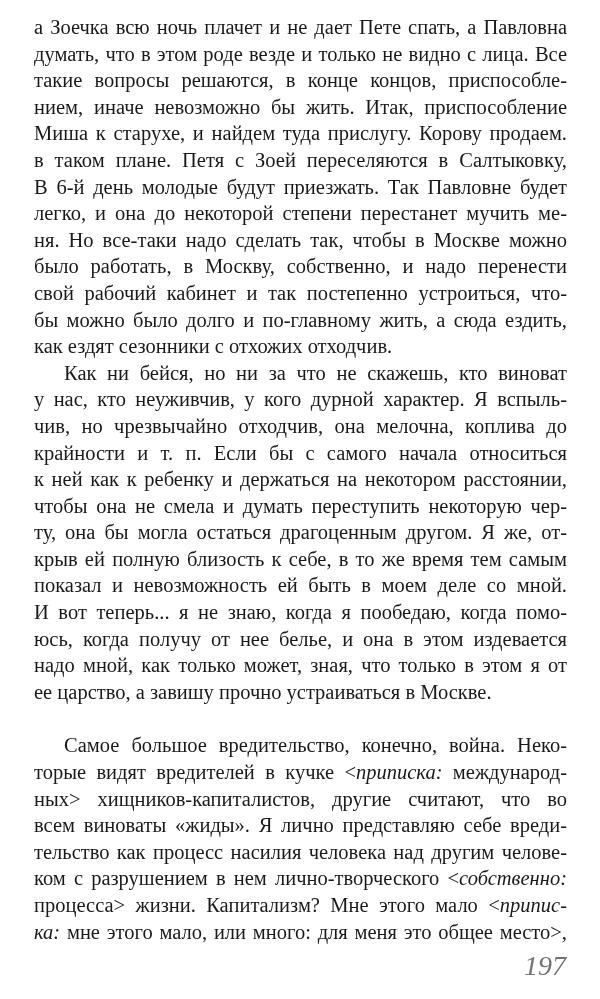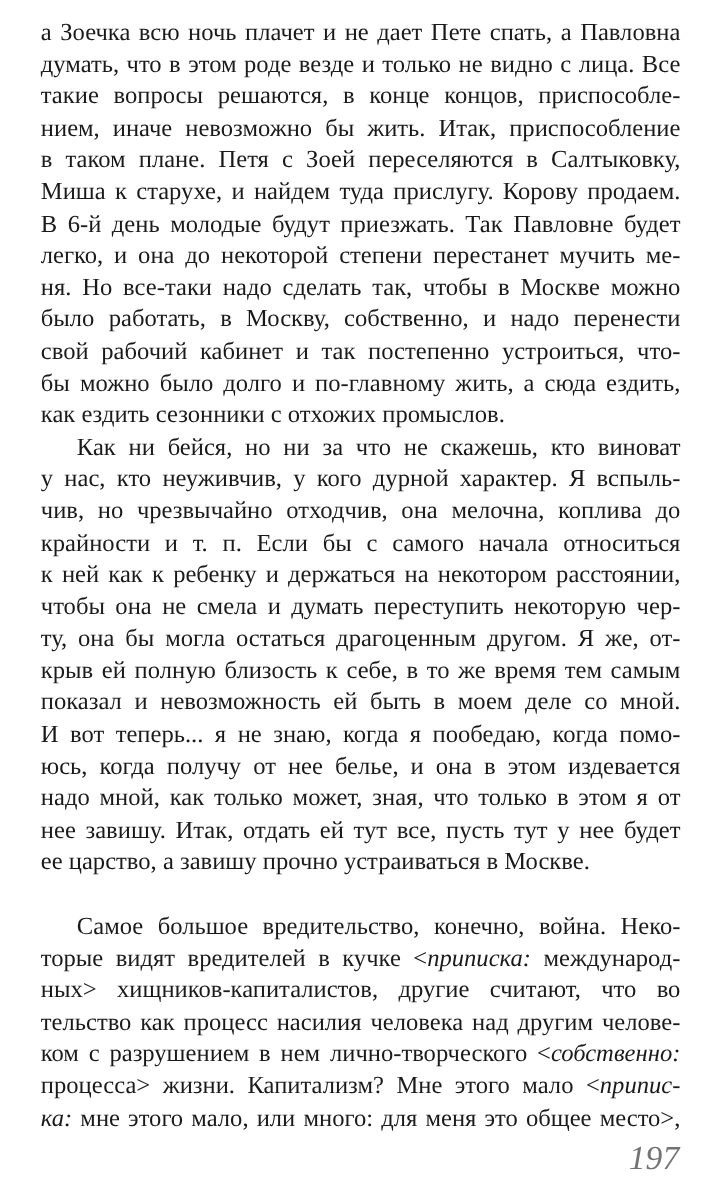--- a/index.html
+++ b/index.html
@@ -38,51 +38,51 @@
 </style>
 </head>
 <body>
 
 <div class="page">
   <div id="para-0">
       <div class="line">а Зоечка всю ночь плачет и не дает Пете спать, а Павловна</div>
       <div class="line">думать, что в этом роде везде и только не видно с лица. Все</div>
       <div class="line">такие вопросы решаются, в конце концов, приспособле-</div>
       <div class="line">нием, иначе невозможно бы жить. Итак, приспособление</div>
+      <div class="line">Миша к старухе, и найдем туда прислугу. Корову продаем.</div>
       <div class="line">в таком плане. Петя с Зоей переселяются в Салтыковку,</div>
-      <div class="line">Миша к старухе, и найдем туда прислугу. Корову продаем.</div>
       <div class="line">В 6-й день молодые будут приезжать. Так Павловне будет</div>
       <div class="line">легко, и она до некоторой степени перестанет мучить ме-</div>
       <div class="line">ня. Но все-таки надо сделать так, чтобы в Москве можно</div>
       <div class="line">было работать, в Москву, собственно, и надо перенести</div>
       <div class="line">свой рабочий кабинет и так постепенно устроиться, что-</div>
       <div class="line">бы можно было долго и по-главному жить, а сюда ездить,</div>
-      <div class="line last">как ездить сезонники с отхожих промыслов.</div>
+      <div class="line last">как ездят сезонники с отхожих отходчив.</div>
     </div>
   <div id="para-1">
       <div class="line indent">Как ни бейся, но ни за что не скажешь, кто виноват</div>
       <div class="line">у нас, кто неуживчив, у кого дурной характер. Я вспыль-</div>
       <div class="line">чив, но чрезвычайно отходчив, она мелочна, коплива до</div>
       <div class="line">крайности и т. п. Если бы с самого начала относиться</div>
       <div class="line">к ней как к ребенку и держаться на некотором расстоянии,</div>
       <div class="line">чтобы она не смела и думать переступить некоторую чер-</div>
       <div class="line">ту, она бы могла остаться драгоценным другом. Я же, от-</div>
       <div class="line">крыв ей полную близость к себе, в то же время тем самым</div>
       <div class="line">показал и невозможность ей быть в моем деле со мной.</div>
       <div class="line">И вот теперь... я не знаю, когда я пообедаю, когда помо-</div>
       <div class="line">юсь, когда получу от нее белье, и она в этом издевается</div>
       <div class="line">надо мной, как только может, зная, что только в этом я от</div>
-      <div class="line">нее завишу. Итак, отдать ей тут все, пусть тут у нее будет</div>
       <div class="line last">ее царство, а завишу прочно устраиваться в Москве.</div>
     </div>
   <div class="gap"></div>
   <div id="para-2">
       <div class="line indent"><span>Самое большое вредительство, конечно, война. Неко-</span></div>
       <div class="line"><span>торые видят вредителей в кучке &lt;</span><i>приписка:</i><span> международ-</span></div>
       <div class="line"><span>ных&gt; хищников-капиталистов, другие считают, что во</span></div>
+      <div class="line"><span>всем виноваты «жиды». Я лично представляю себе вреди-</span></div>
       <div class="line"><span>тельство как процесс насилия человека над другим челове-</span></div>
       <div class="line"><span>ком с разрушением в нем лично-творческого &lt;</span><i>собственно:</i></div>
       <div class="line"><span>процесса&gt; жизни. Капитализм? Мне этого мало &lt;</span><i>припис-</i></div>
       <div class="line"><i>ка:</i><span> мне этого мало, или много: для меня это общее место&gt;,</span></div>
       <div class="line"></div>
     </div>
 </div>
 
 <div class="page-number">197</div>
 

